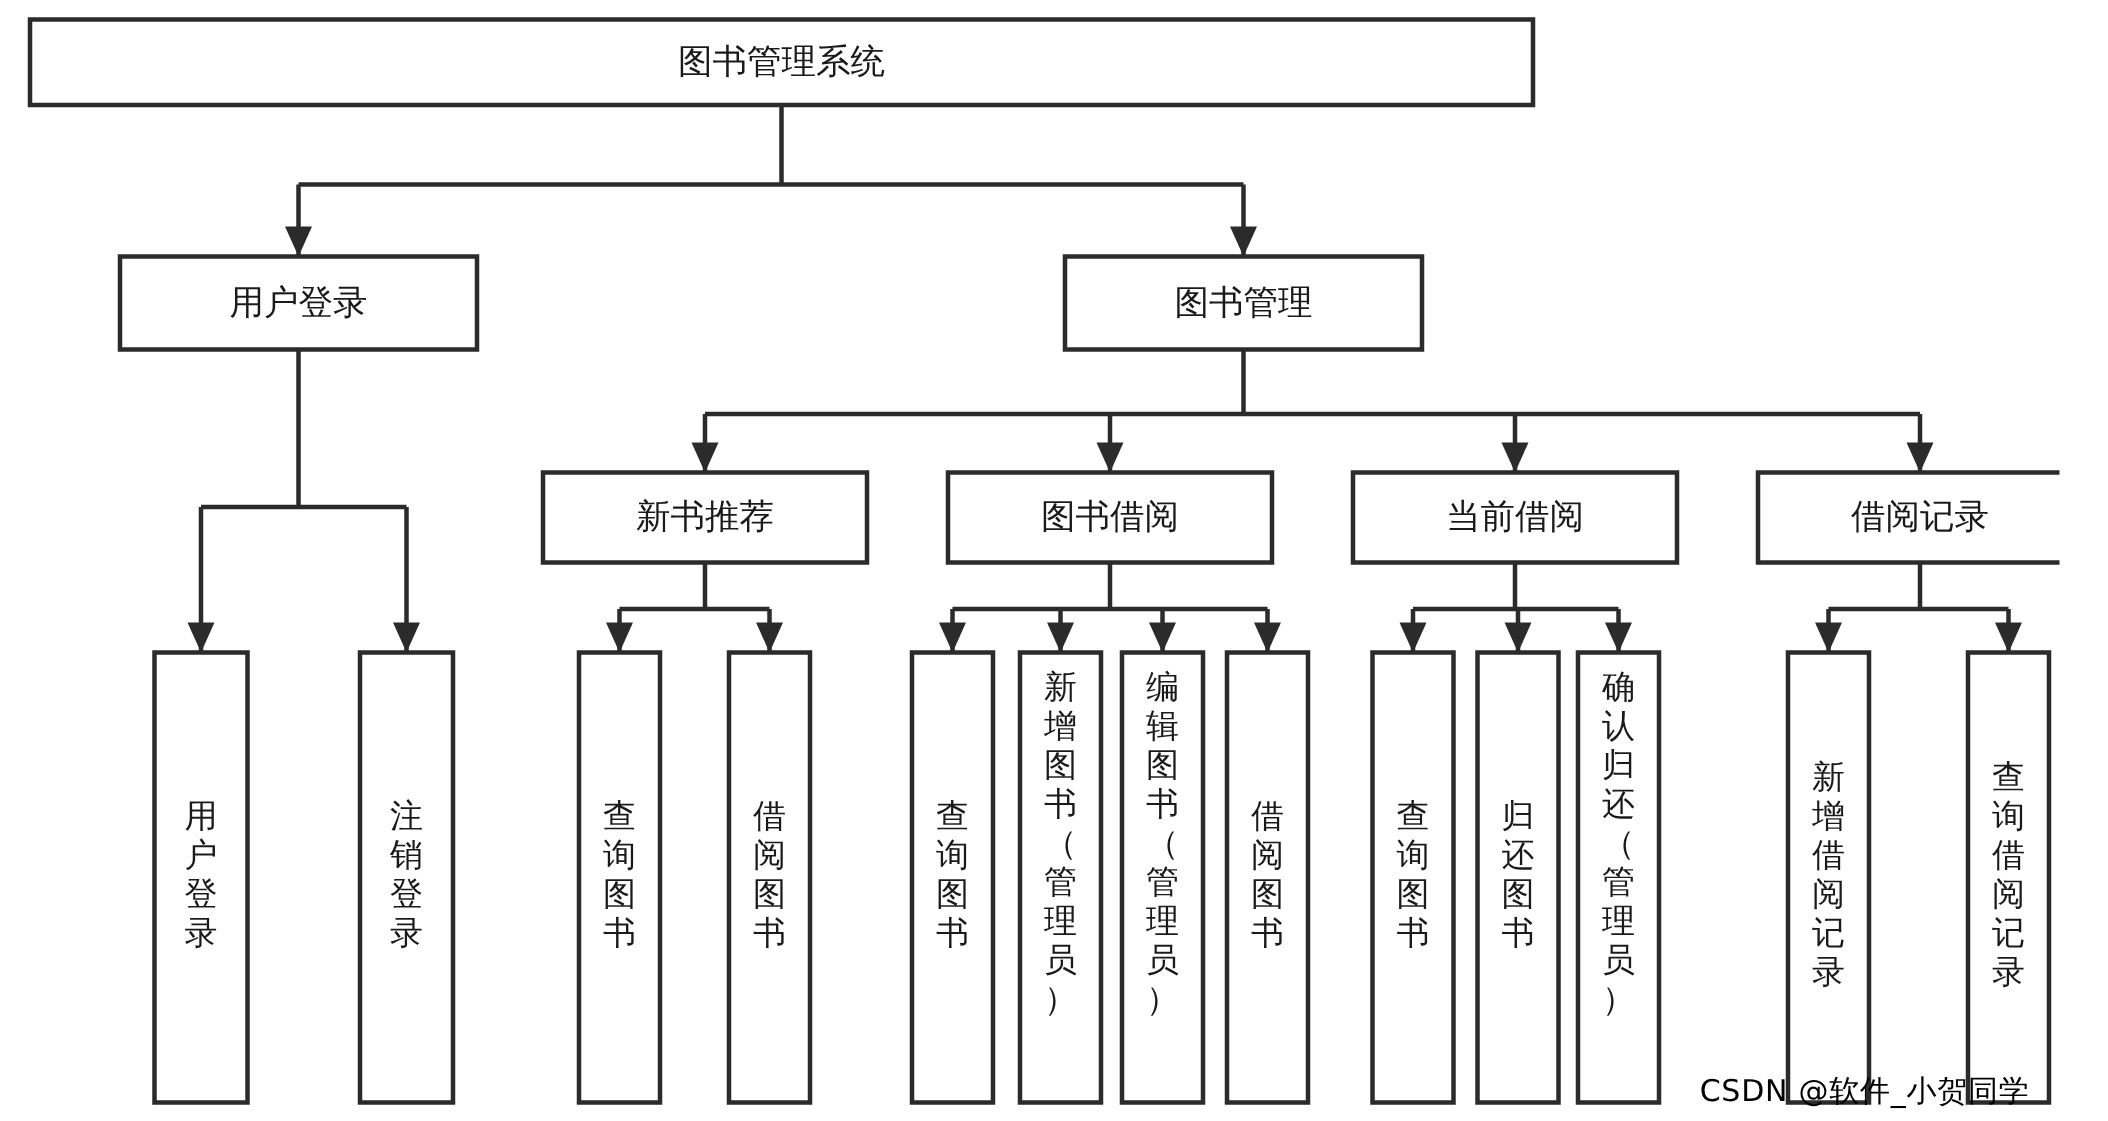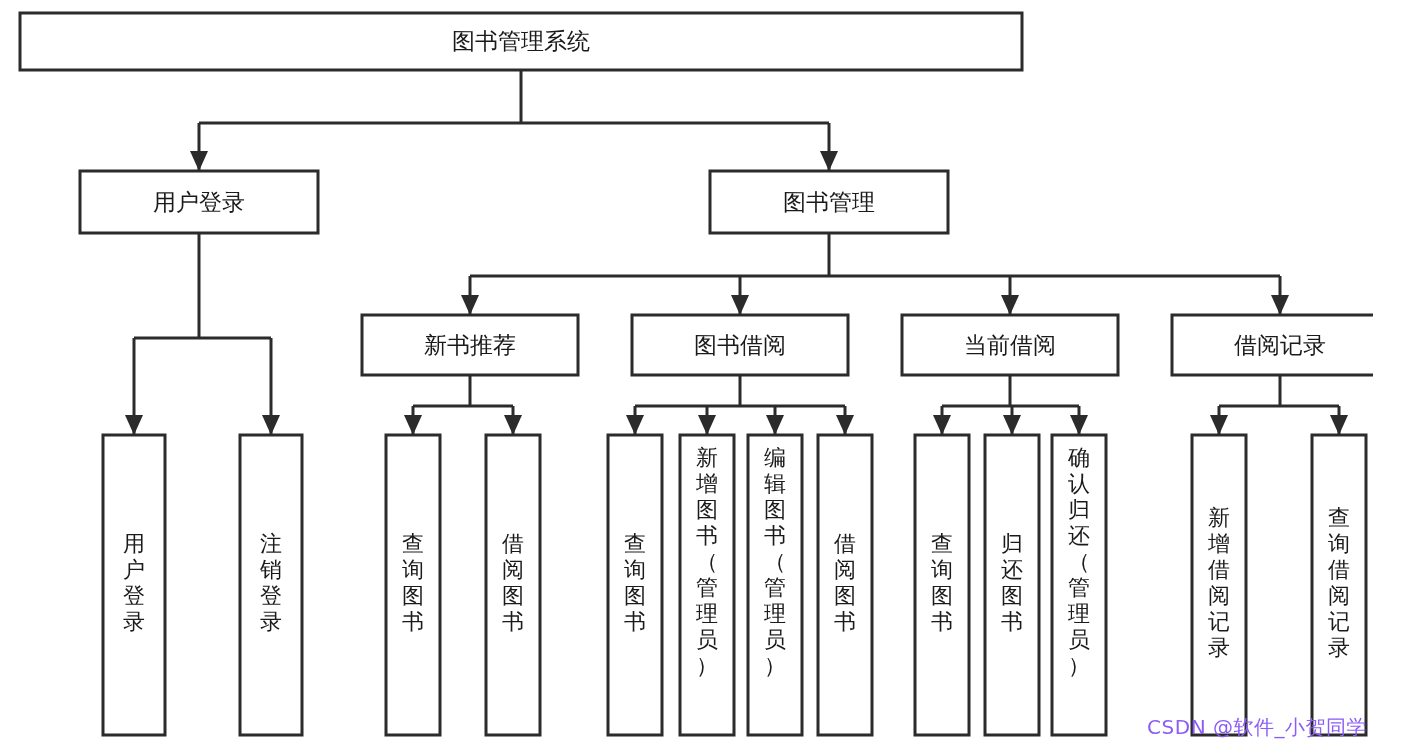--- a/index.html
+++ b/index.html
@@ -48,25 +48,25 @@
     dominant-baseline: middle;
   }
   .node-label-v {
     font-family: "DejaVu Sans", "Liberation Sans", sans-serif;
     font-size: 22px;
     fill: #1a1a1a;
     text-anchor: middle;
   }
   .watermark {
     position: absolute;
-    right: 6px;
+    right: 20px;
     bottom: 6px;
     font-family: "DejaVu Sans", "Liberation Sans", sans-serif;
     font-size: 20px;
-    color: #8b5cf6;
+    color: #000000;
     letter-spacing: 0.5px;
     white-space: nowrap;
     user-select: none;
   }
 </style>
 </head>
 <body>
 
 <div id="diagram-root">
   <svg id="flow" viewBox="0 0 1405 747">

